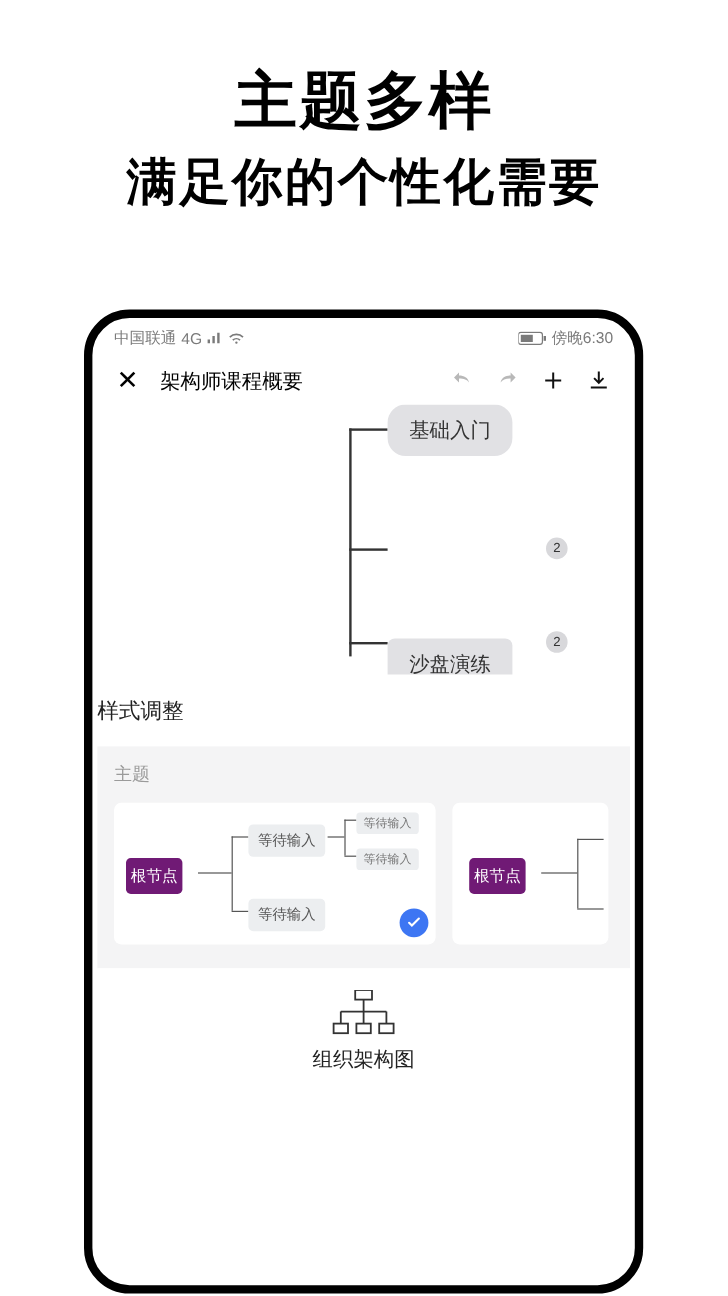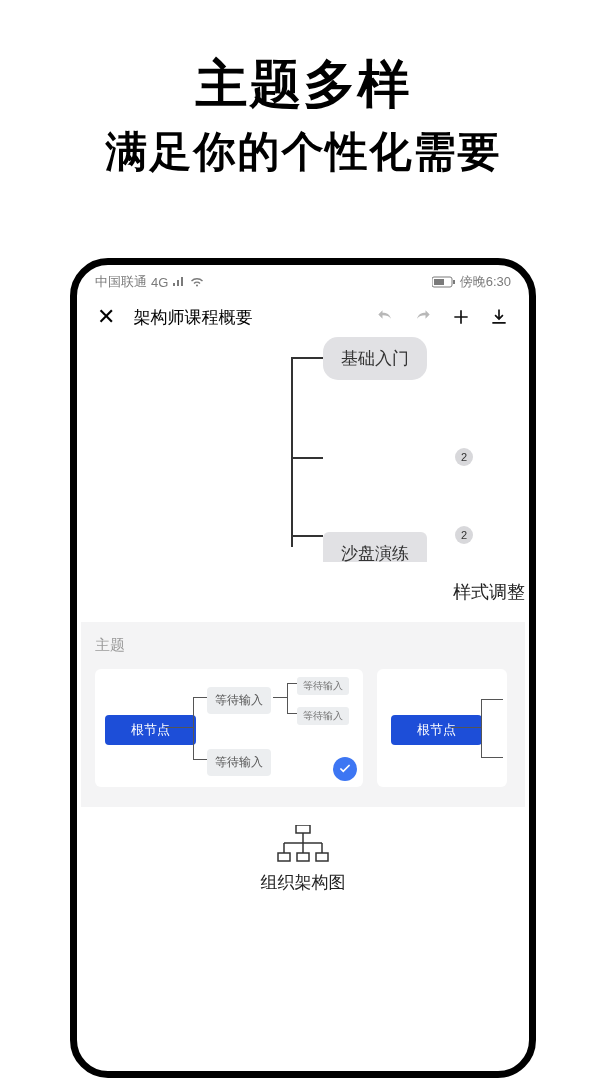--- a/index.html
+++ b/index.html
@@ -93,21 +93,21 @@
     justify-content: center;
   }
   .connector {
     position: absolute;
     background: #333;
   }
   .panel {
     background: #fff;
   }
   .panel-title {
-    text-align: right;
+    text-align: left;
     font-size: 18px;
     padding: 18px 0;
     color: #222;
   }
   .section {
     background: #f4f4f5;
     padding: 14px 14px 20px 14px;
     margin-bottom: 0;
   }
   .section-label {
@@ -122,24 +122,24 @@
   .theme-card {
     background: #fff;
     border-radius: 6px;
     position: relative;
     flex: 0 0 auto;
   }
   .theme-card.first { width: 268px; height: 118px; }
   .theme-card.second { width: 130px; height: 118px; }
   .root-chip {
     position: absolute;
-    background: #1d4ed8;
+    background: #701a75;
     color: #fff;
     font-size: 13px;
-    padding: 6px 26px;
+    padding: 6px 4px;
     border-radius: 4px;
   }
   .sub-chip {
     position: absolute;
     background: #eceef0;
     color: #555;
     font-size: 12px;
     padding: 5px 8px;
     border-radius: 4px;
   }

